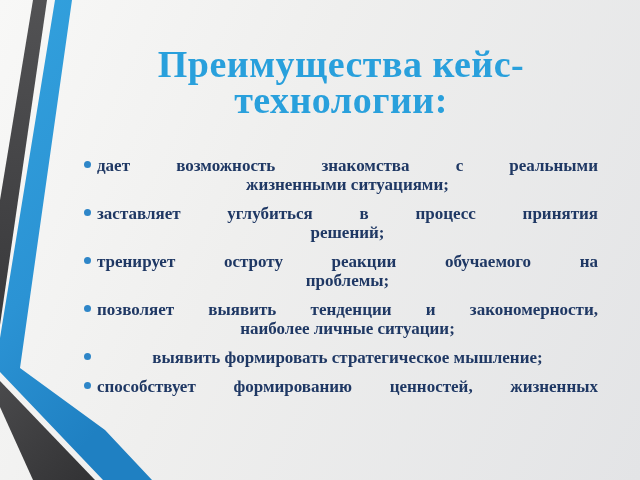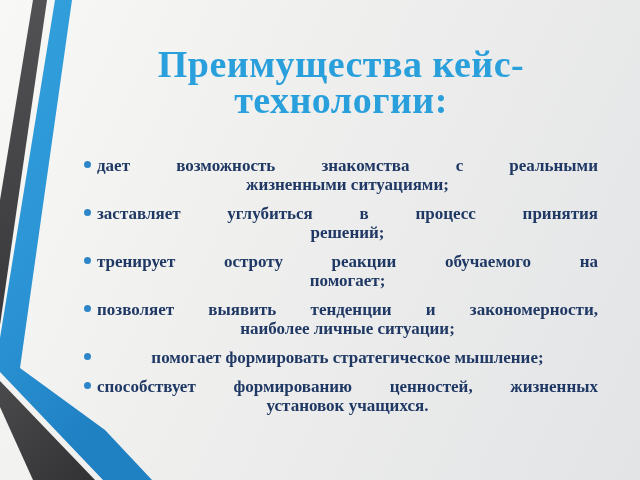--- a/index.html
+++ b/index.html
@@ -85,32 +85,31 @@
           <span class="line">жизненными ситуациями;</span>
         </li>
         <li>
           <span class="dot"></span>
           <span class="line just">заставляет углубиться в процесс принятия</span>
           <span class="line">решений;</span>
         </li>
         <li>
           <span class="dot"></span>
           <span class="line just">тренирует остроту реакции обучаемого на</span>
-          <span class="line">помогает;</span>
+          <span class="line">проблемы;</span>
         </li>
         <li>
           <span class="dot"></span>
           <span class="line just">позволяет выявить тенденции и закономерности,</span>
           <span class="line">наиболее личные ситуации;</span>
         </li>
         <li>
           <span class="dot"></span>
-          <span class="line">помогает формировать стратегическое мышление;</span>
+          <span class="line">выявить формировать стратегическое мышление;</span>
         </li>
         <li>
           <span class="dot"></span>
           <span class="line just">способствует формированию ценностей, жизненных</span>
-          <span class="line">установок учащихся.</span>
         </li>
       </ul>
   </div>
 
 </div>
 
 </body></html>

